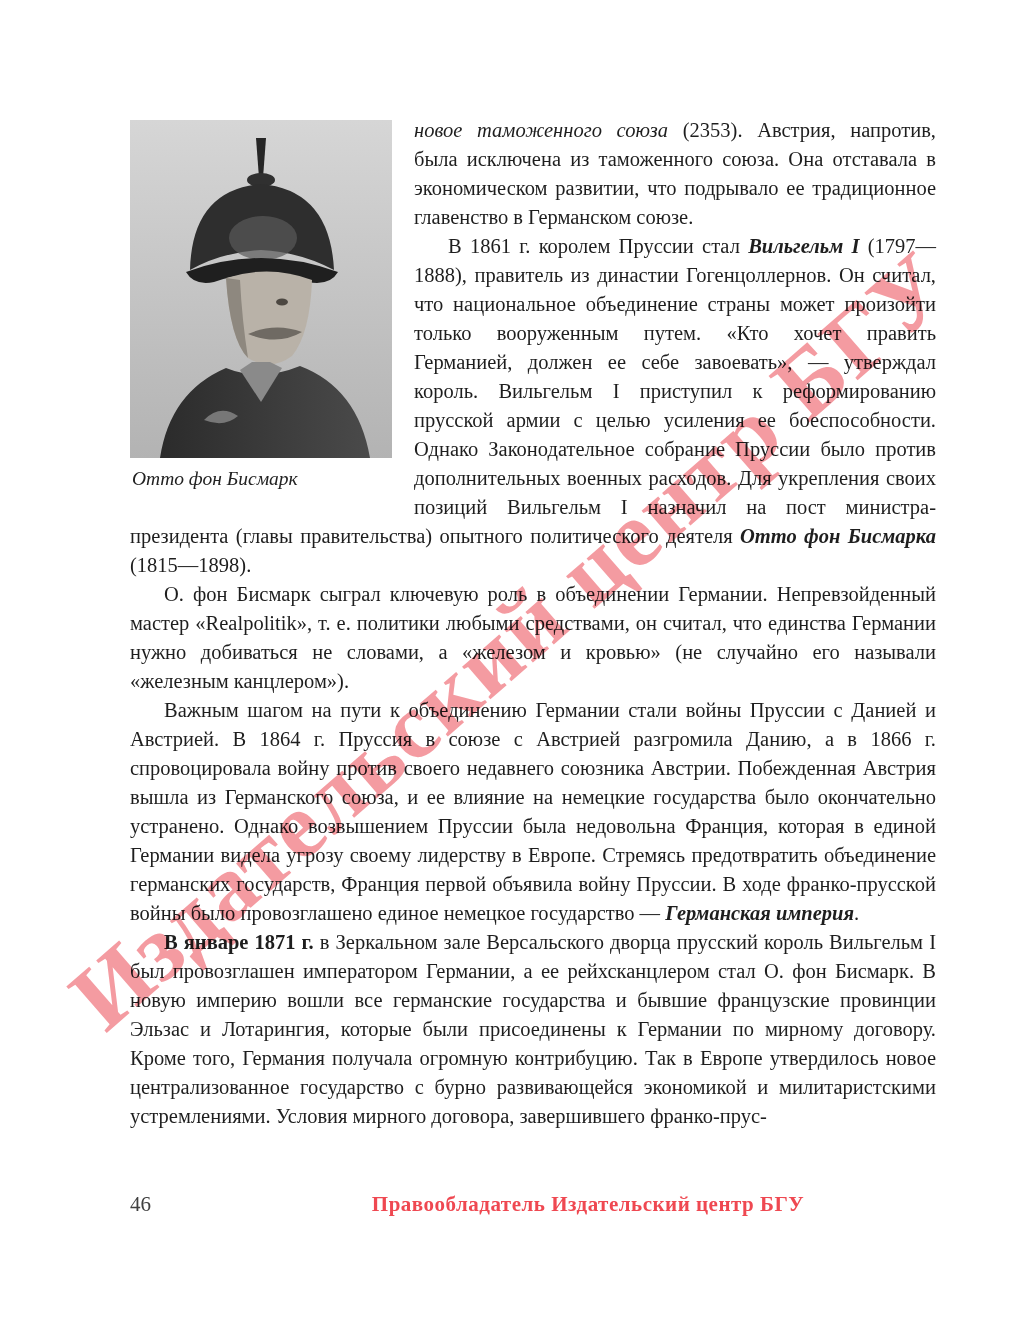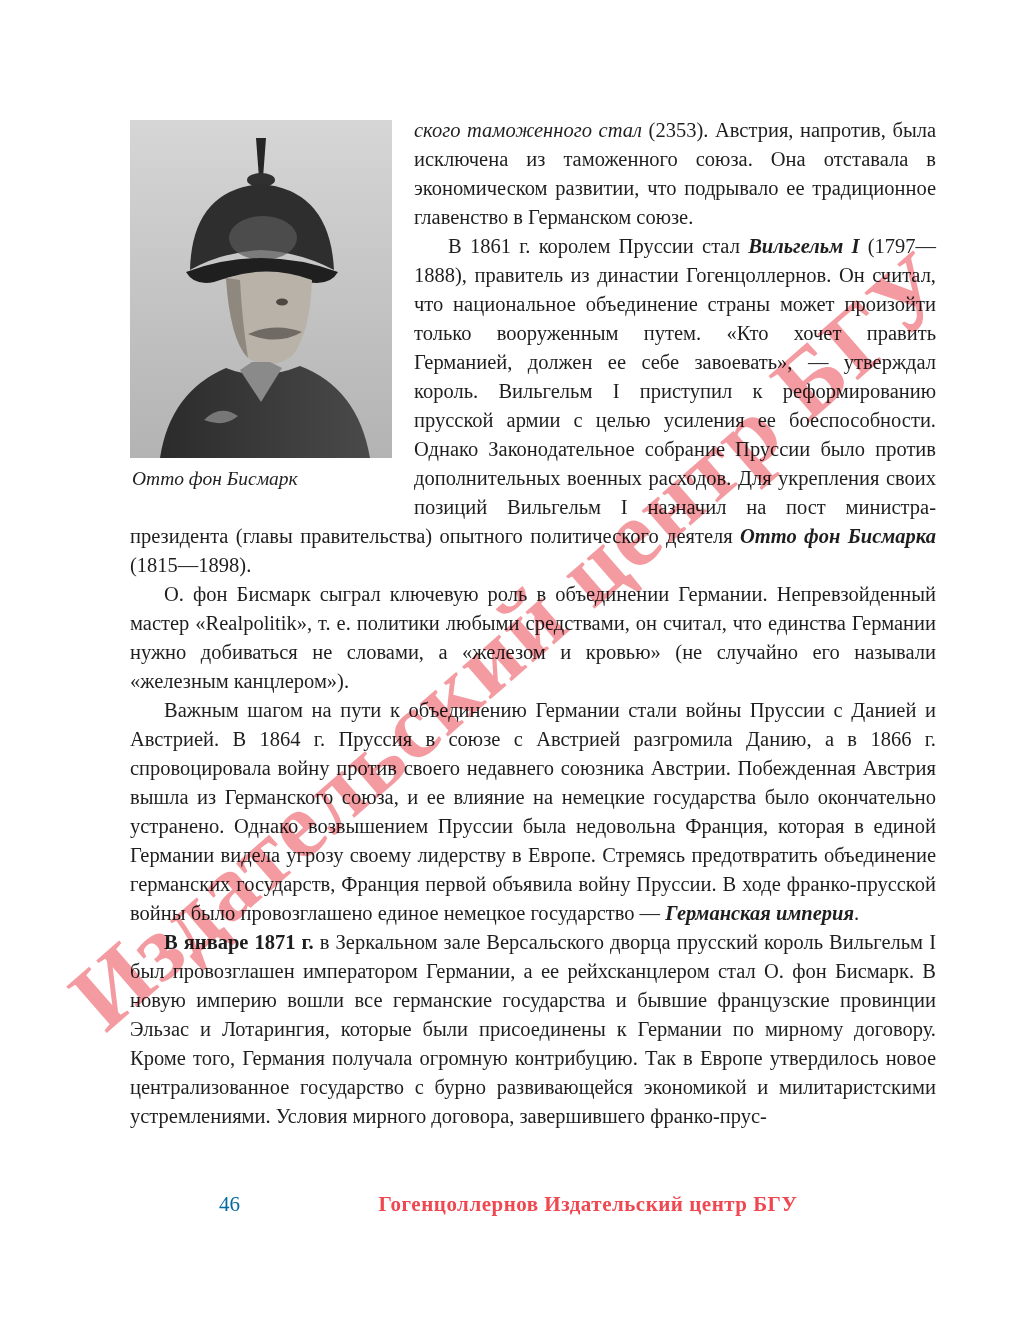--- a/index.html
+++ b/index.html
@@ -55,22 +55,21 @@
     position: absolute;
     left: 130px;
     width: 806px;
     top: 1192px;
     display: flex;
     align-items: baseline;
     font-size: 21px;
   }
   .page-number {
     width: 110px;
-    color: #0369a1;
-    text-align: right;
+    color: #404040;
   }
   .copyright {
     flex: 1;
     text-align: center;
     color: #ef4851;
     font-weight: bold;
     letter-spacing: 0.5px;
   }
   .watermark {
     position: absolute;
@@ -131,29 +130,29 @@
 
           <path d="M110,250 L131,282 L152,248 L140,242 L122,242 Z" fill="#8a8a8a"></path>
 
           <path d="M74,300 Q90,284 108,296 Q94,308 74,300 Z" fill="#777777"></path>
         </svg>
       </div>
       <figcaption class="photo-caption">Отто фон Бисмарк</figcaption>
     </figure>
 
     <div>
-        <p class="para"><span class="italic">ского таможенного стал </span><span>(2353). Австрия, напротив, была исключена из таможенного союза. Она отставала в экономическом развитии, что подрывало ее традиционное главенство в Германском союзе.</span></p>
+        <p class="para"><span class="italic">новое таможенного союза </span><span>(2353). Австрия, напротив, была исключена из таможенного союза. Она отставала в экономическом развитии, что подрывало ее традиционное главенство в Германском союзе.</span></p>
         <p class="para indent"><span>В 1861 г. королем Пруссии стал </span><span class="bold-italic">Вильгельм I</span><span> (1797—1888), правитель из династии Гогенцоллернов. Он считал, что национальное объединение страны может произойти только вооруженным путем. «Кто хочет править Германией, должен ее себе завоевать», — утверждал король. Вильгельм I приступил к реформированию прусской армии с целью усиления ее боеспособности. Однако Законодательное собрание Пруссии было против дополнительных военных расходов. Для укрепления своих позиций Вильгельм I назначил на пост министра-президента (главы правительства) опытного политического деятеля </span><span class="bold-italic">Отто фон Бисмарка</span><span> (1815—1898).</span></p>
         <p class="para indent"><span>О. фон Бисмарк сыграл ключевую роль в объединении Германии. Непревзойденный мастер «Realpolitik», т. е. политики любыми средствами, он считал, что единства Германии нужно добиваться не словами, а «железом и кровью» (не случайно его называли «железным канцлером»).</span></p>
         <p class="para indent"><span>Важным шагом на пути к объединению Германии стали войны Пруссии с Данией и Австрией. В 1864 г. Пруссия в союзе с Австрией разгромила Данию, а в 1866 г. спровоцировала войну против своего недавнего союзника Австрии. Побежденная Австрия вышла из Германского союза, и ее влияние на немецкие государства было окончательно устранено. Однако возвышением Пруссии была недовольна Франция, которая в единой Германии видела угрозу своему лидерству в Европе. Стремясь предотвратить объединение германских государств, Франция первой объявила войну Пруссии. В ходе франко-прусской войны было провозглашено единое немецкое государство — </span><span class="bold-italic">Германская империя</span><span>.</span></p>
         <p class="para indent"><span class="bold">В январе 1871 г.</span><span> в Зеркальном зале Версальского дворца прусский король Вильгельм I был провозглашен императором Германии, а ее рейхсканцлером стал О. фон Бисмарк. В новую империю вошли все германские государства и бывшие французские провинции Эльзас и Лотарингия, которые были присоединены к Германии по мирному договору. Кроме того, Германия получала огромную контрибуцию. Так в Европе утвердилось новое централизованное государство с бурно развивающейся экономикой и милитаристскими устремлениями. Условия мирного договора, завершившего франко-прус-</span></p>
       </div>
 
   </div>
 
   <div class="watermark">Издательский центр БГУ</div>
 
   <div class="footer">
     <span class="page-number">46</span>
-    <span class="copyright">Гогенцоллернов Издательский центр БГУ</span>
+    <span class="copyright">Правообладатель Издательский центр БГУ</span>
   </div>
 
 </div>
 
 </body></html>

